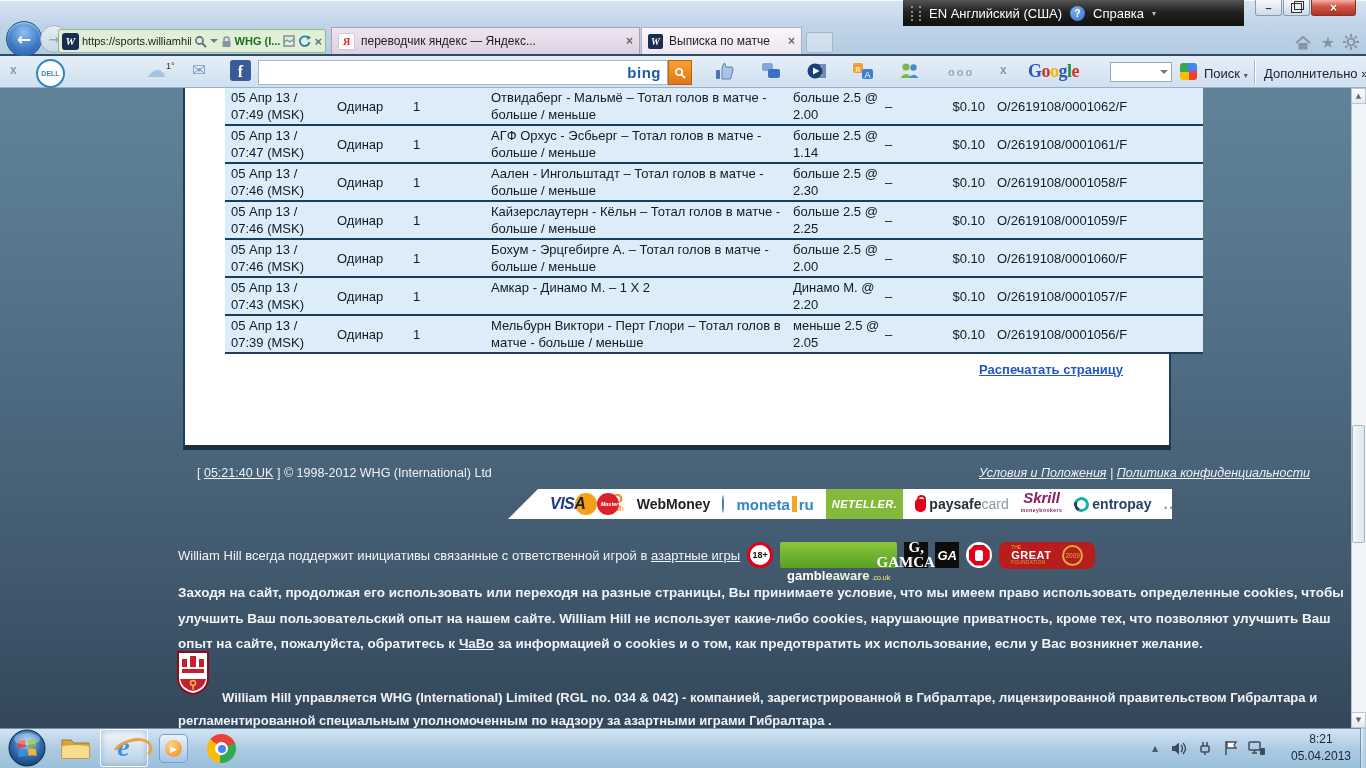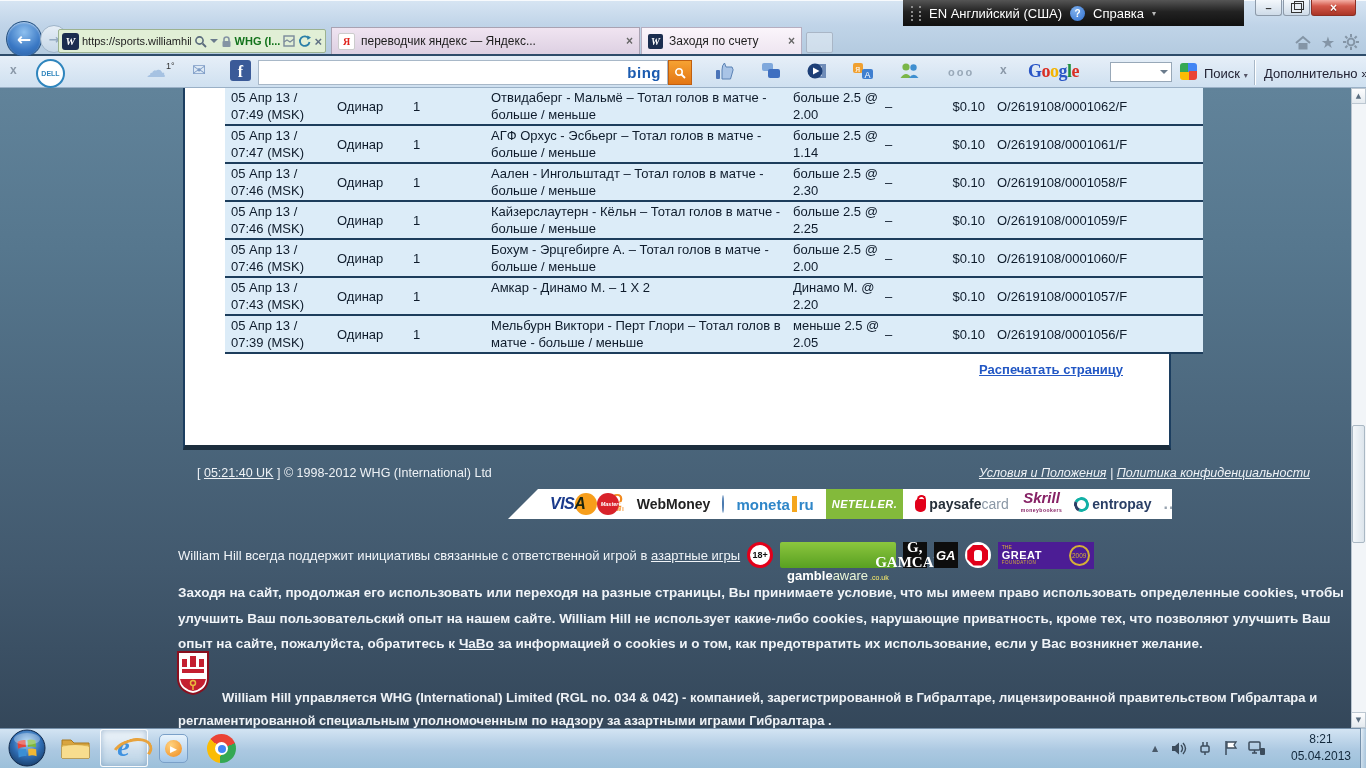--- a/index.html
+++ b/index.html
@@ -107,29 +107,29 @@
   .epwrap{display:flex;align-items:center;gap:3px;}
   .epring{width:15px;height:15px;border:3px solid #11b0a5;border-radius:50%;box-sizing:border-box;transform:rotate(-20deg);border-left-color:#2a3f66;}
   .eptxt{font-size:14px;font-weight:bold;color:#2a3f66;}
   .paymore{color:#98a4b0;font-weight:bold;letter-spacing:1px;}
   .resprow{left:178px;top:540px;display:flex;align-items:center;gap:7px;height:30px;}
   .resptext{font-size:13px;color:#f0f4f8;white-space:nowrap;}
   .resptext u{cursor:pointer;}
   .b18{width:26px;height:26px;border-radius:50%;background:#fff;border:3px solid #e2001a;box-sizing:border-box;color:#111;font-weight:900;font-size:9px;display:flex;align-items:center;justify-content:center;}
   .gaw{height:26px;background:linear-gradient(#8cc63e,#58a021);border-radius:2px;display:flex;align-items:baseline;padding:0 7px;color:#fff;cursor:pointer;}
   .gaw .g1{font-weight:900;font-size:13px;line-height:26px;}
-  .gaw .g2{font-weight:400;font-size:13px;color:#eaf6d8;margin-top:26px;}
+  .gaw .g2{font-weight:700;font-size:13px;color:#eaf6d8;margin-top:26px;}
   .gaw .g3{font-size:7px;color:#fdf06a;margin-left:2px;}
   .sqbadge{width:24px;height:26px;background:#0d0d0d;color:#fff;display:flex;flex-direction:column;align-items:center;justify-content:center;line-height:1;}
   .gamc{font-family:"Liberation Serif",serif;font-weight:900;font-size:15px;}
   .gab{font-style:italic;font-weight:900;font-size:13px;}
   .handb{width:26px;height:26px;border-radius:50%;background:#fff;display:flex;align-items:center;justify-content:center;}
   .oct{width:21px;height:21px;background:#e2001a;clip-path:polygon(30% 0,70% 0,100% 30%,100% 70%,70% 100%,30% 100%,0 70%,0 30%);display:flex;align-items:center;justify-content:center;}
   .palm{width:8px;height:11px;background:#fff;border-radius:3px 3px 2px 2px;}
-  .great{width:96px;height:27px;background:#4c1d95;border-radius:0;display:flex;align-items:center;justify-content:space-between;padding:0 4px;box-sizing:border-box;}
+  .great{width:96px;height:27px;background:#b91c1c;border-radius:8px;display:flex;align-items:center;justify-content:space-between;padding:0 12px;box-sizing:border-box;}
   .greatL{display:flex;flex-direction:column;line-height:1;}
   .gr-a{font-size:5px;color:#d4af37;}
   .gr-b{font-size:11px;font-weight:900;color:#fff;letter-spacing:.5px;}
   .gr-c{font-size:4.5px;color:#d4af37;letter-spacing:.5px;}
   .gr-year{width:21px;height:21px;border-radius:50%;border:2px solid #d4af37;box-sizing:border-box;color:#d4af37;font-size:6.5px;display:flex;align-items:center;justify-content:center;}
   .cookiep{left:178px;top:580px;width:1180px;font-size:13.5px;font-weight:bold;color:#f0f4f8;line-height:25.5px;}
   .cookiep u{cursor:pointer;}
   .lic1{left:222px;top:690px;font-size:13px;font-weight:bold;color:#eef2f6;white-space:nowrap;}
   .lic2{left:178px;top:713px;font-size:13px;font-weight:bold;color:#eef2f6;white-space:nowrap;}
   
@@ -197,21 +197,21 @@
     <span class="addrx">×</span>
   </div>
 
   <div class="ab tab tab1">
     <span class="tfav yfav">Я</span>
     <span class="ttitle">переводчик яндекс — Яндекс...</span>
     <span class="tclose">×</span>
   </div>
   <div class="ab tab tab2">
     <span class="tfav wfav2">W</span>
-    <span class="ttitle">Заходя по счету</span>
+    <span class="ttitle">Выписка по матче</span>
     <span class="tclose">×</span>
   </div>
   <div class="ab newtab"></div>
 
   <div class="ab navic" style="left:1293px">
     <svg width="18" height="17" viewBox="0 0 18 17">
         <path d="M2 9L9 3l7 6" fill="none" stroke="#8495a6" stroke-width="2"></path>
         <rect x="4.5" y="9" width="9" height="6.5" fill="#8495a6"></rect>
       </svg>
   </div>

